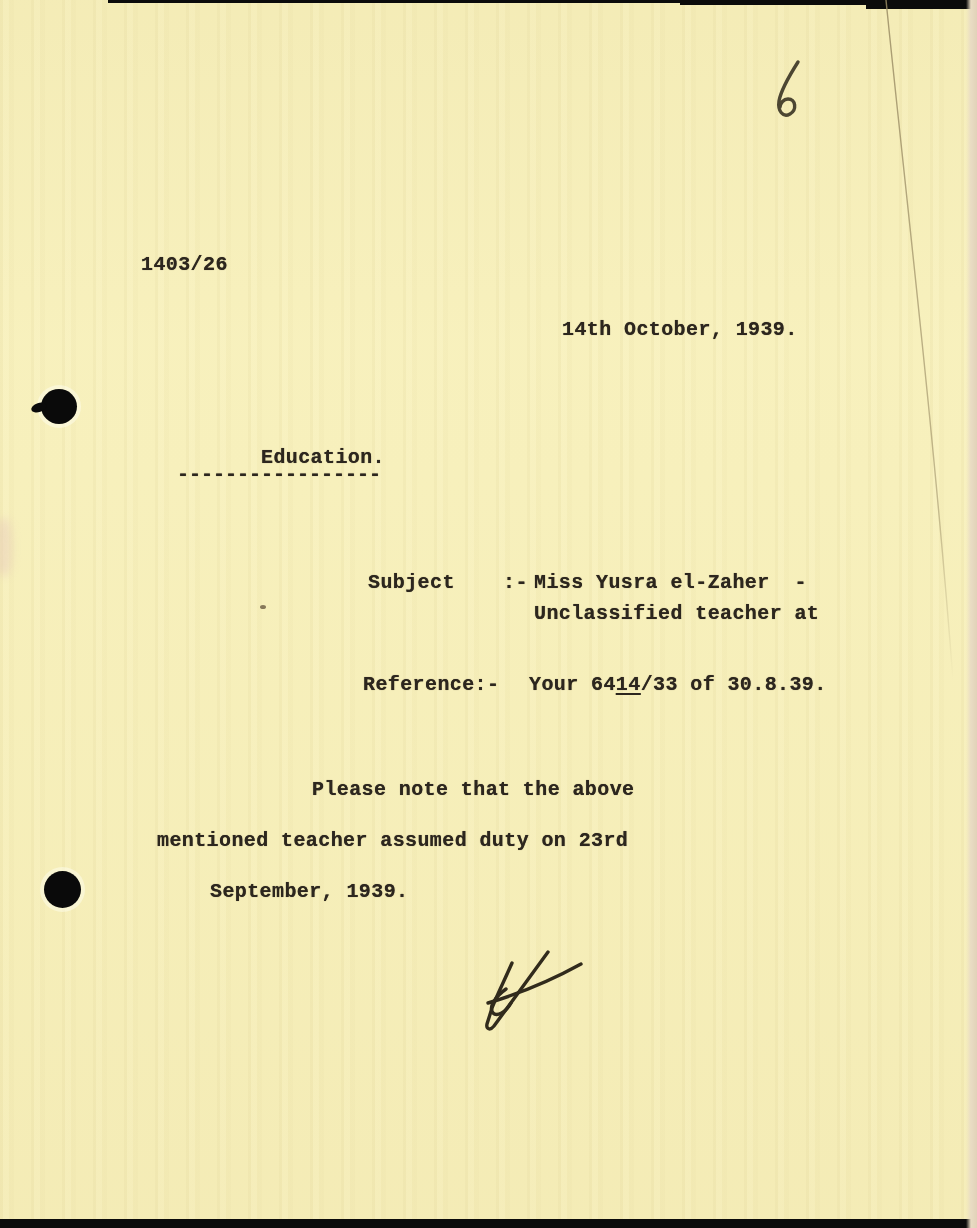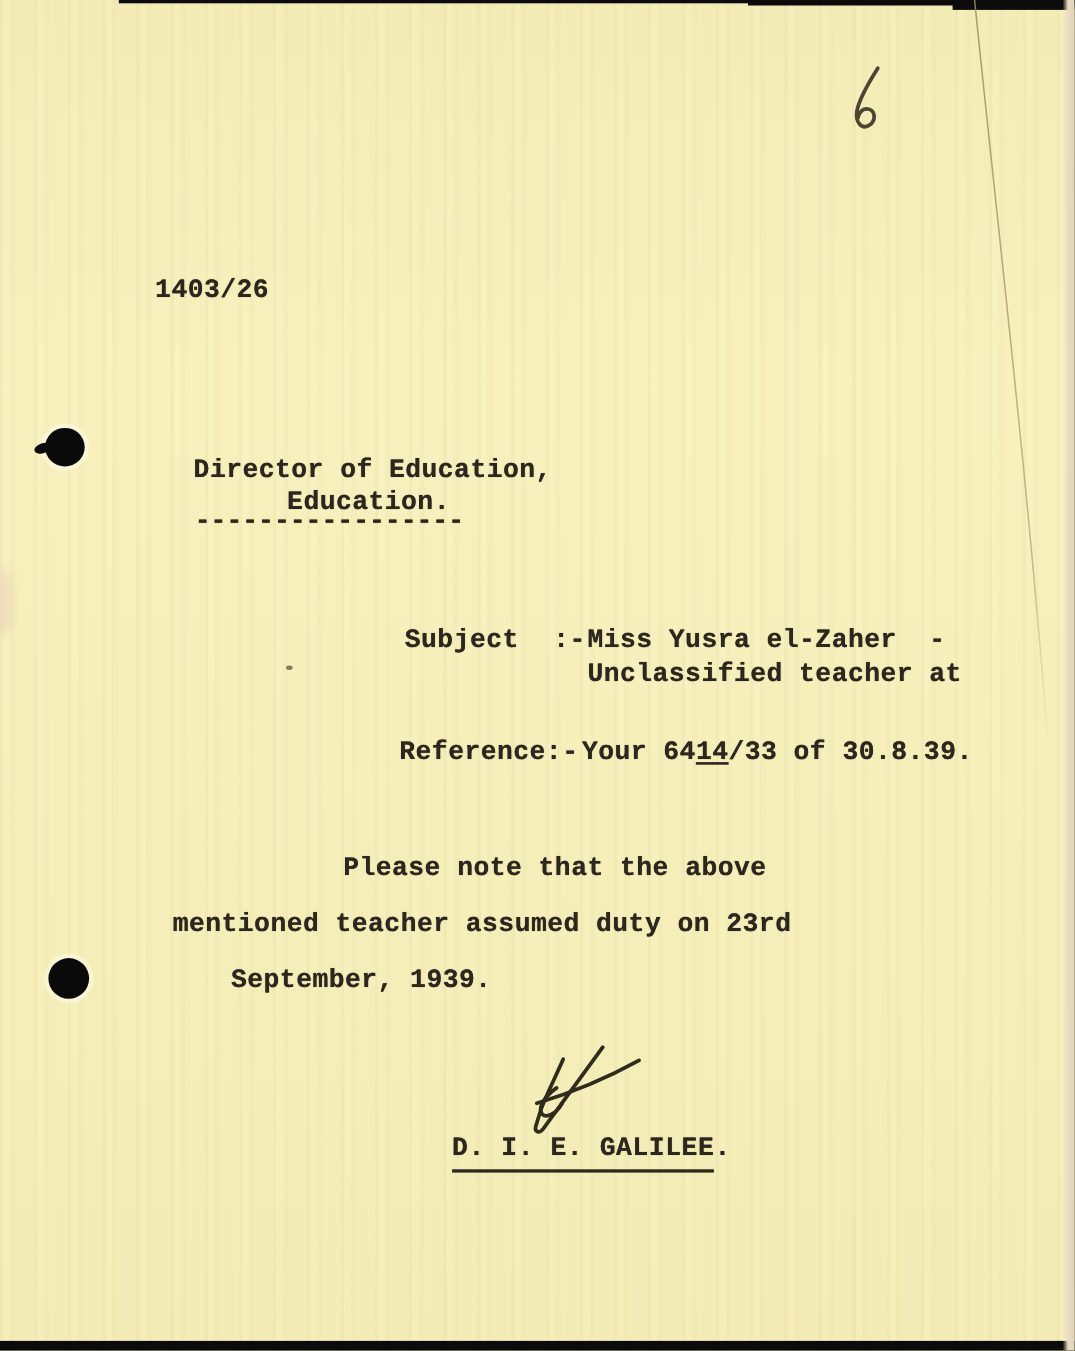--- a/index.html
+++ b/index.html
@@ -15,21 +15,21 @@
         rgba(205,190,130,0.06) 9px, rgba(205,190,130,0.06) 14px,
         rgba(255,255,230,0.0) 14px, rgba(255,255,230,0.0) 31px),
       linear-gradient(180deg, rgba(238,228,172,0.35) 0%, rgba(252,246,198,0.10) 28%,
         rgba(240,230,170,0.18) 70%, rgba(236,224,165,0.28) 100%);
     font-family:"Liberation Mono","DejaVu Sans Mono",monospace;
     font-weight:bold;
     color:#2c261e;
   }
   .txt{
     position:absolute;
-    font-size:24px;
+    font-size:20px;
     line-height:28px;
     letter-spacing:0.4px;
     white-space:pre;
     text-shadow:0 0 0.7px rgba(44,36,24,0.85);
   }
   .u-part{text-decoration:underline;text-underline-offset:3px;text-decoration-thickness:2px;text-align:center;}
   .strip{position:absolute;background:#0b0b0b;}
   .edge-right{position:absolute;right:0;top:0;width:11px;height:1228px;
     background:linear-gradient(90deg, rgba(233,220,196,0) 0%, #e9dcc4 45%, #e2d2b8 100%);}
   .hole{position:absolute;background:#0a0a0a;border-radius:50%;
@@ -73,22 +73,22 @@
 
   <div class="speck" style="left:260px;top:605px;width:6px;height:4px;"></div>
   <div class="smudge" style="left:-6px;top:518px;width:18px;height:58px;"></div>
 
   <svg style="left:772px;top:60px;" width="34" height="62" viewBox="0 0 34 62" aria-label="6">
     <path d="M 26 2 C 19 13, 9 30, 7 41 C 5.5 51, 11 58, 18 54 C 25 50, 24 39, 16 39 C 11.5 39, 8.5 43, 8 47" fill="none" stroke="#4c4632" stroke-width="3.4" stroke-linecap="round"></path>
   </svg>
 
   <div class="txt" style="left:141px;top:251px;">1403/26</div>
 
+  <div class="txt" style="left:562px;top:316px;">14th October, 1939.</div>
 
-  <div class="txt" style="left:176px;top:415px;">Director of Education,</div>
   <div class="txt" style="left:261px;top:444px;">Education.</div>
   <div class="txt" style="left:177px;top:461px;letter-spacing:0;">-----------------</div>
 
   <div class="txt" style="left:368px;top:569px;">Subject</div>
   <div class="txt" style="left:503px;top:569px;">:-</div>
   <div class="txt" style="left:534px;top:569px;">Miss Yusra el-Zaher  -</div>
   <div class="txt" style="left:534px;top:600px;">Unclassified teacher at</div>
 
   <div class="txt" style="left:363px;top:671px;">Reference:-</div>
   <div class="txt" style="left:529px;top:671px;"><span>Your 64</span><span class="u-part">14</span><span>/33 of 30.8.39.</span></div>
@@ -98,15 +98,14 @@
   <div class="txt" style="left:170px;top:878px;margin-left:40px;">September, 1939.</div>
 
   <svg style="left:460px;top:935px;" width="160" height="110" viewBox="0 0 160 110">
     <g fill="none" stroke="#312b1c" stroke-width="3.4" stroke-linecap="round">
       <path d="M 52 28 C 45 44, 37 60, 32 73 L 27 89 C 26 94, 30 96, 34 91 L 88 17"></path>
       <path d="M 28 68 C 58 59, 92 45, 121 29"></path>
       <path d="M 46 54 C 36 61, 28 72, 33 78 C 37 82, 46 77, 51 68"></path>
     </g>
   </svg>
 
-  <div class="sig-name">D. I. E. GALILEE.</div>
 
 </div>
 
 </body></html>

